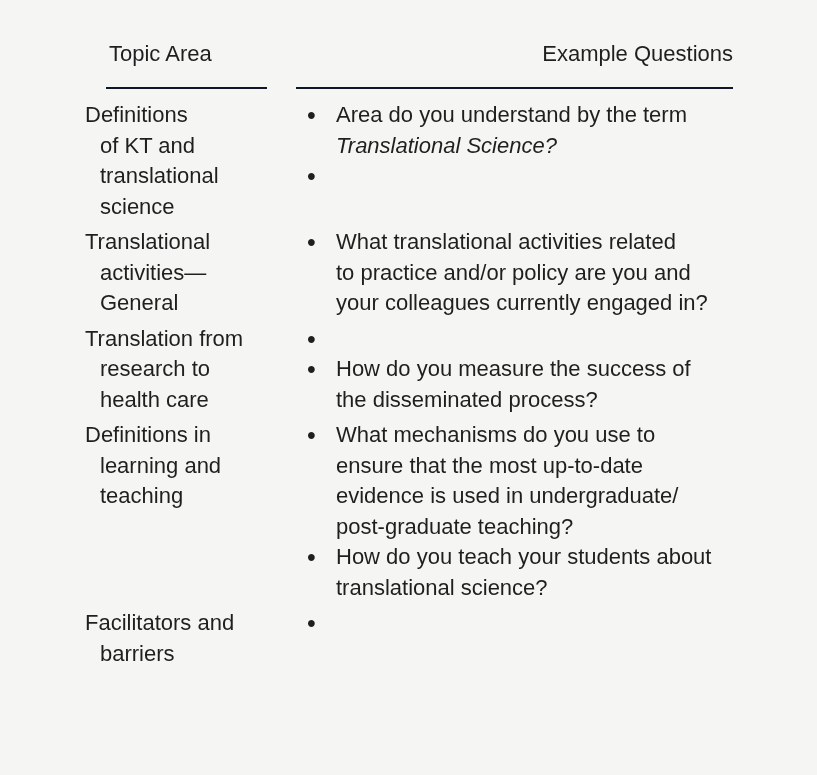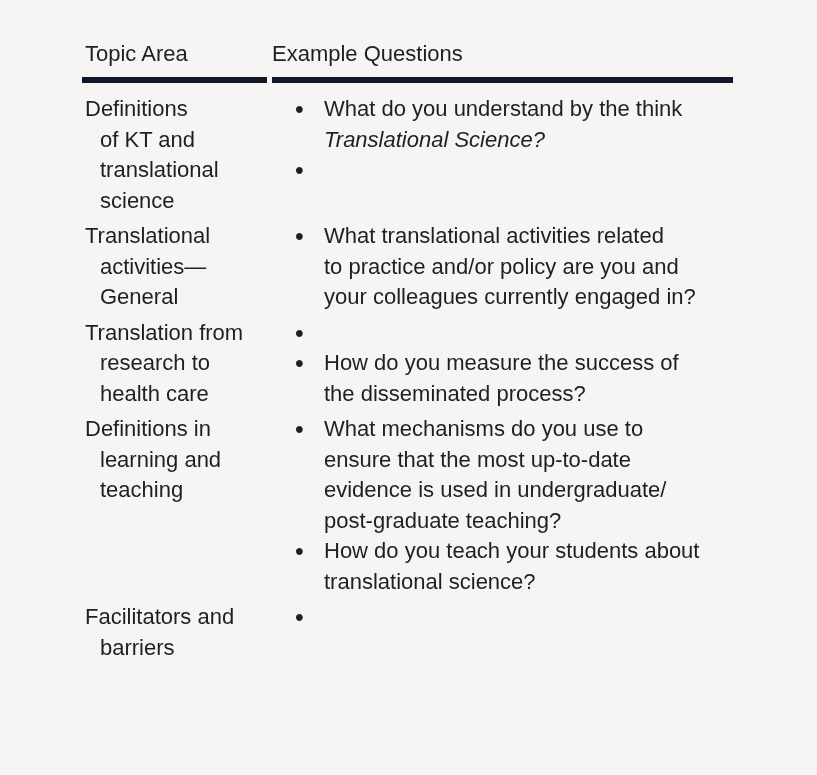--- a/index.html
+++ b/index.html
@@ -19,37 +19,38 @@
     width: 651px;
     font-size: 22px;
     line-height: 30.5px;
   }
   .thead {
     display: grid;
     grid-template-columns: 185px 461px;
     column-gap: 5px;
   }
   .th {
-    padding-bottom: 7px;
-    border-bottom: 6px solid #0f172a;
+    padding-bottom: 17px;
+    border-bottom: 2px solid #0f172a;
     line-height: 32px;
     white-space: nowrap;
+    margin-left: 24px;
   }
   .th-left  { text-align: left; padding-left: 3px; }
-  .th-right { text-align: left; }
+  .th-right { text-align: right; }
   .tbody {
     padding-top: 11px;
     display: flex;
     flex-direction: column;
     row-gap: 5px;
   }
   .row {
     display: grid;
     grid-template-columns: 185px 461px;
-    column-gap: 5px;
+    column-gap: 17px;
   }
   .topic {
     white-space: pre-line;
     padding-left: 18px;
     text-indent: -15px;
   }
   .questions {
     display: flex;
     flex-direction: column;
   }
@@ -81,21 +82,21 @@
   <div class="tbody">
 
     <div class="row">
       <div class="topic">Definitions
 of KT and
 translational
 science</div>
       <div class="questions">
         <div class="q">
           <span class="bullet">•</span>
-          <div class="qtext"><span>What do you understand by the think
+          <div class="qtext"><span>Area do you understand by the term
 </span><i>Translational Science?</i></div>
         </div>
         <div class="q">
           <span class="bullet">•</span>
         </div>
       </div>
     </div>
 
     <div class="row">
       <div class="topic">Translational

